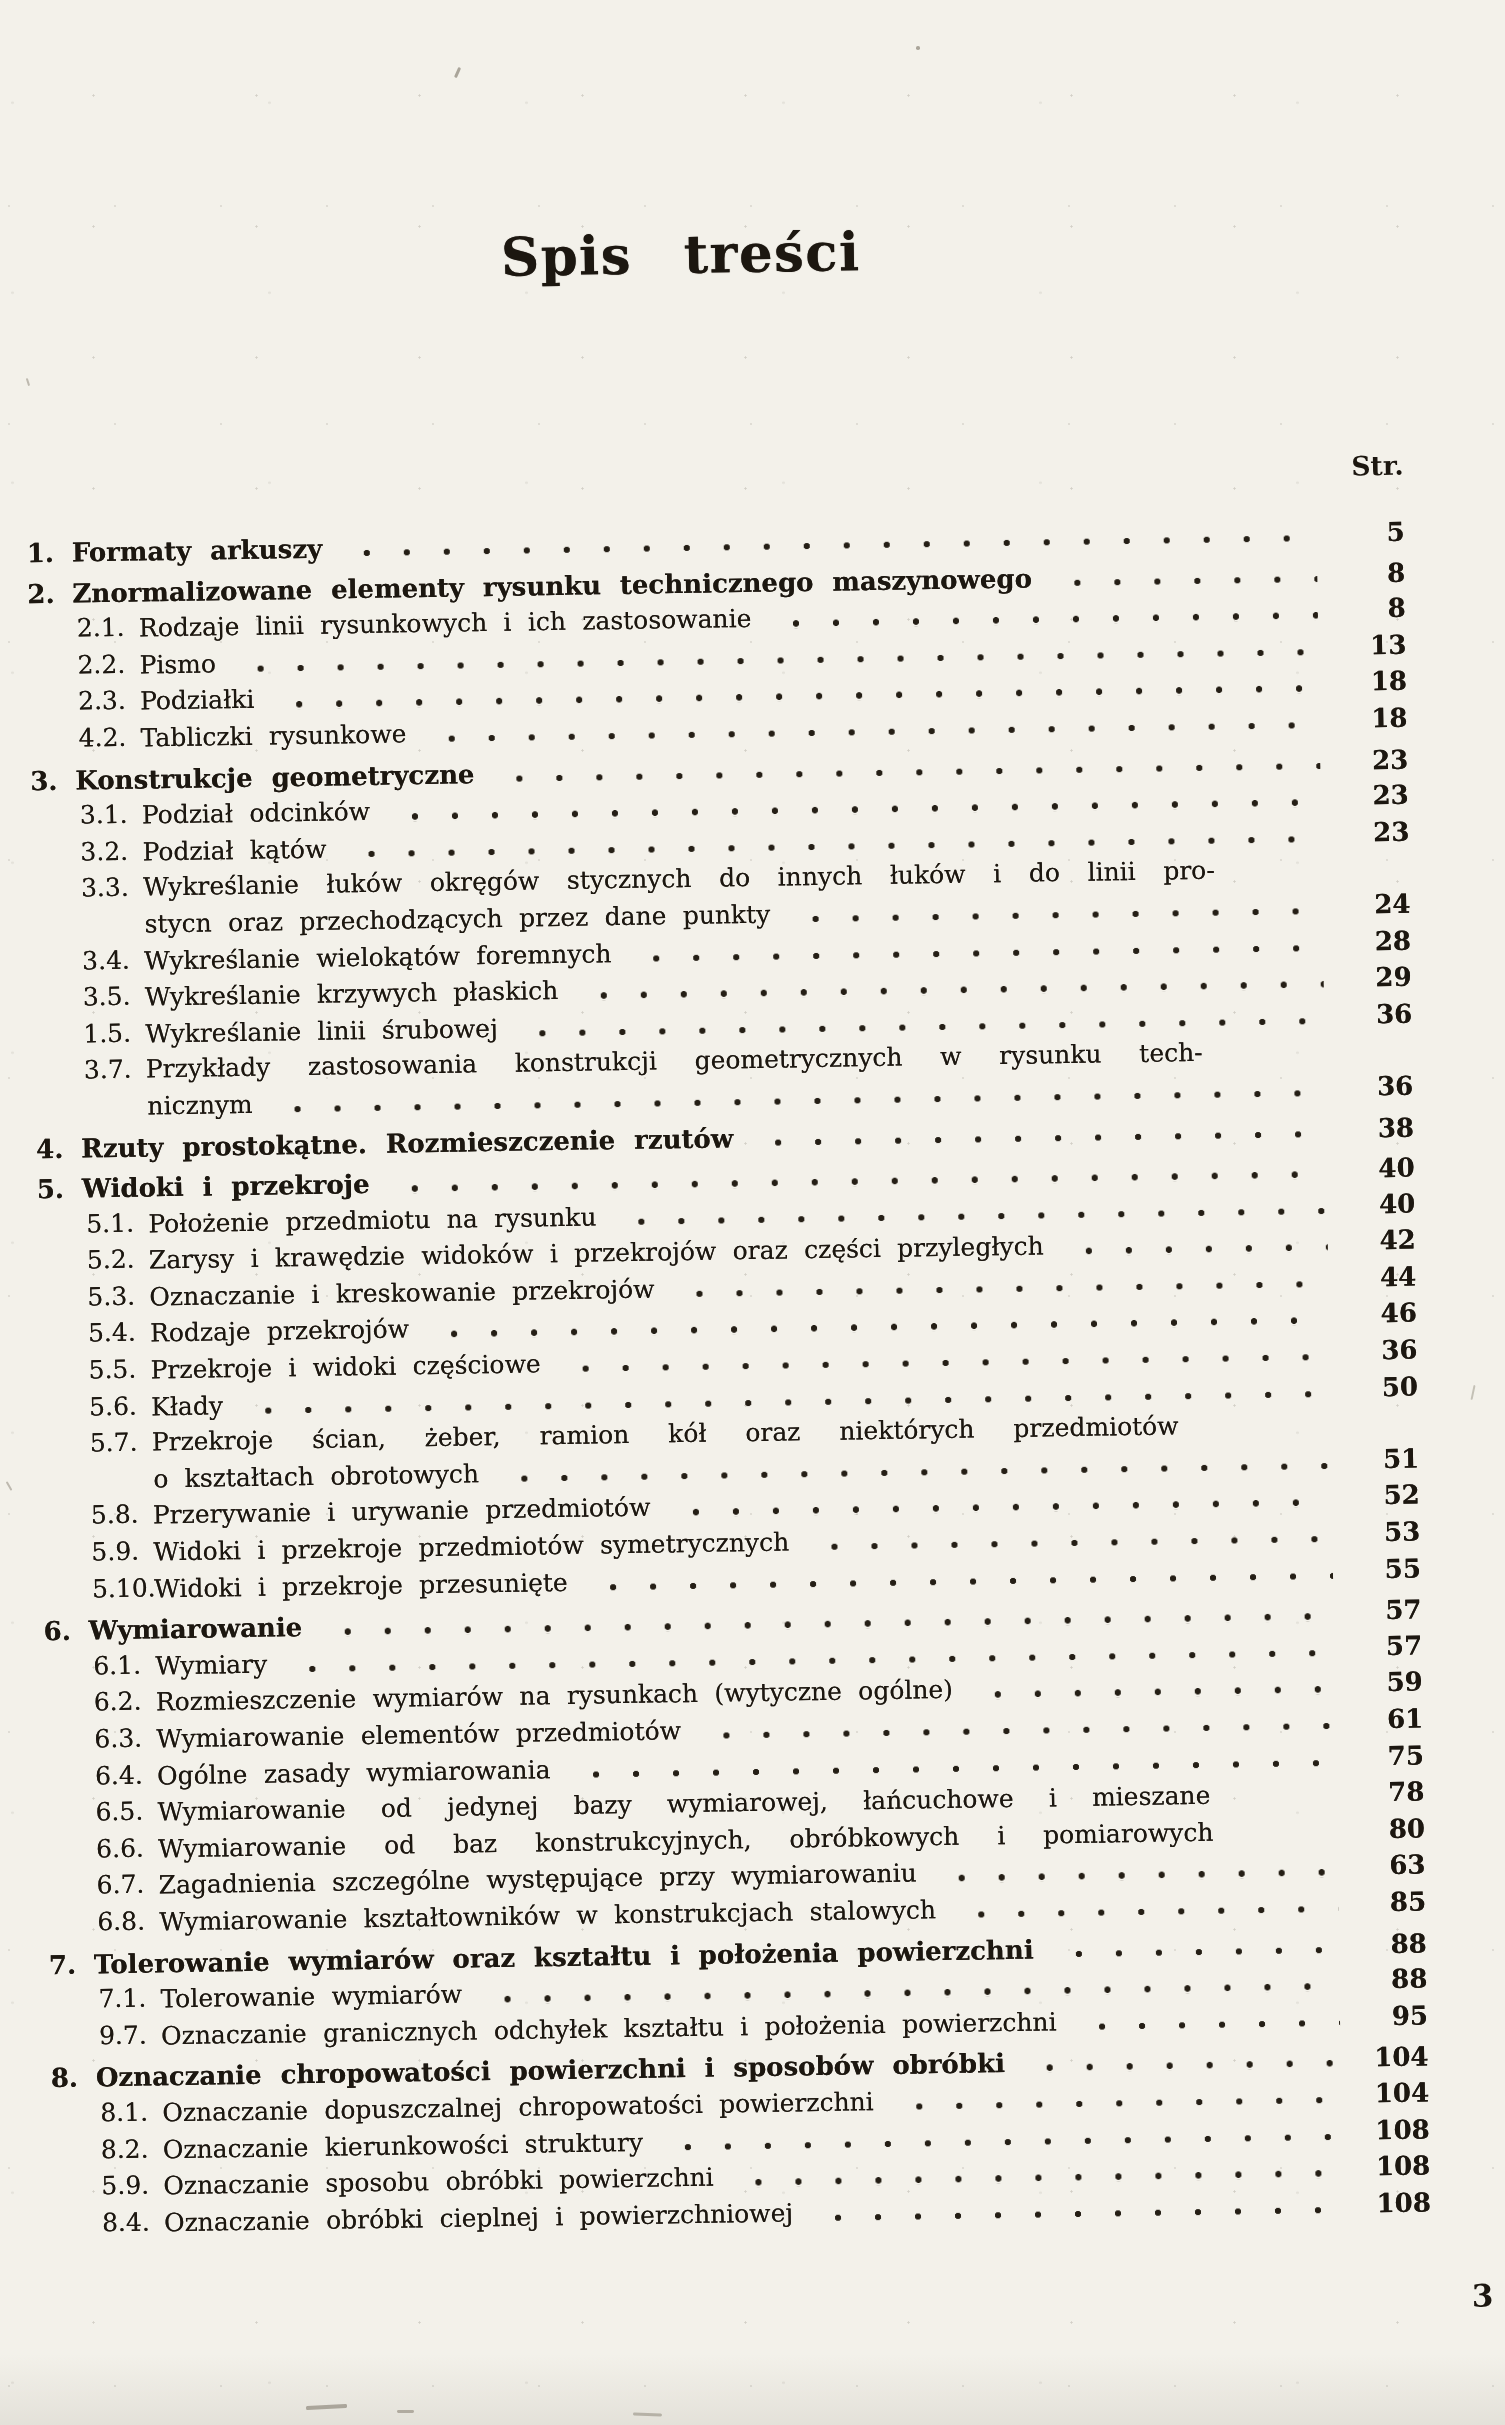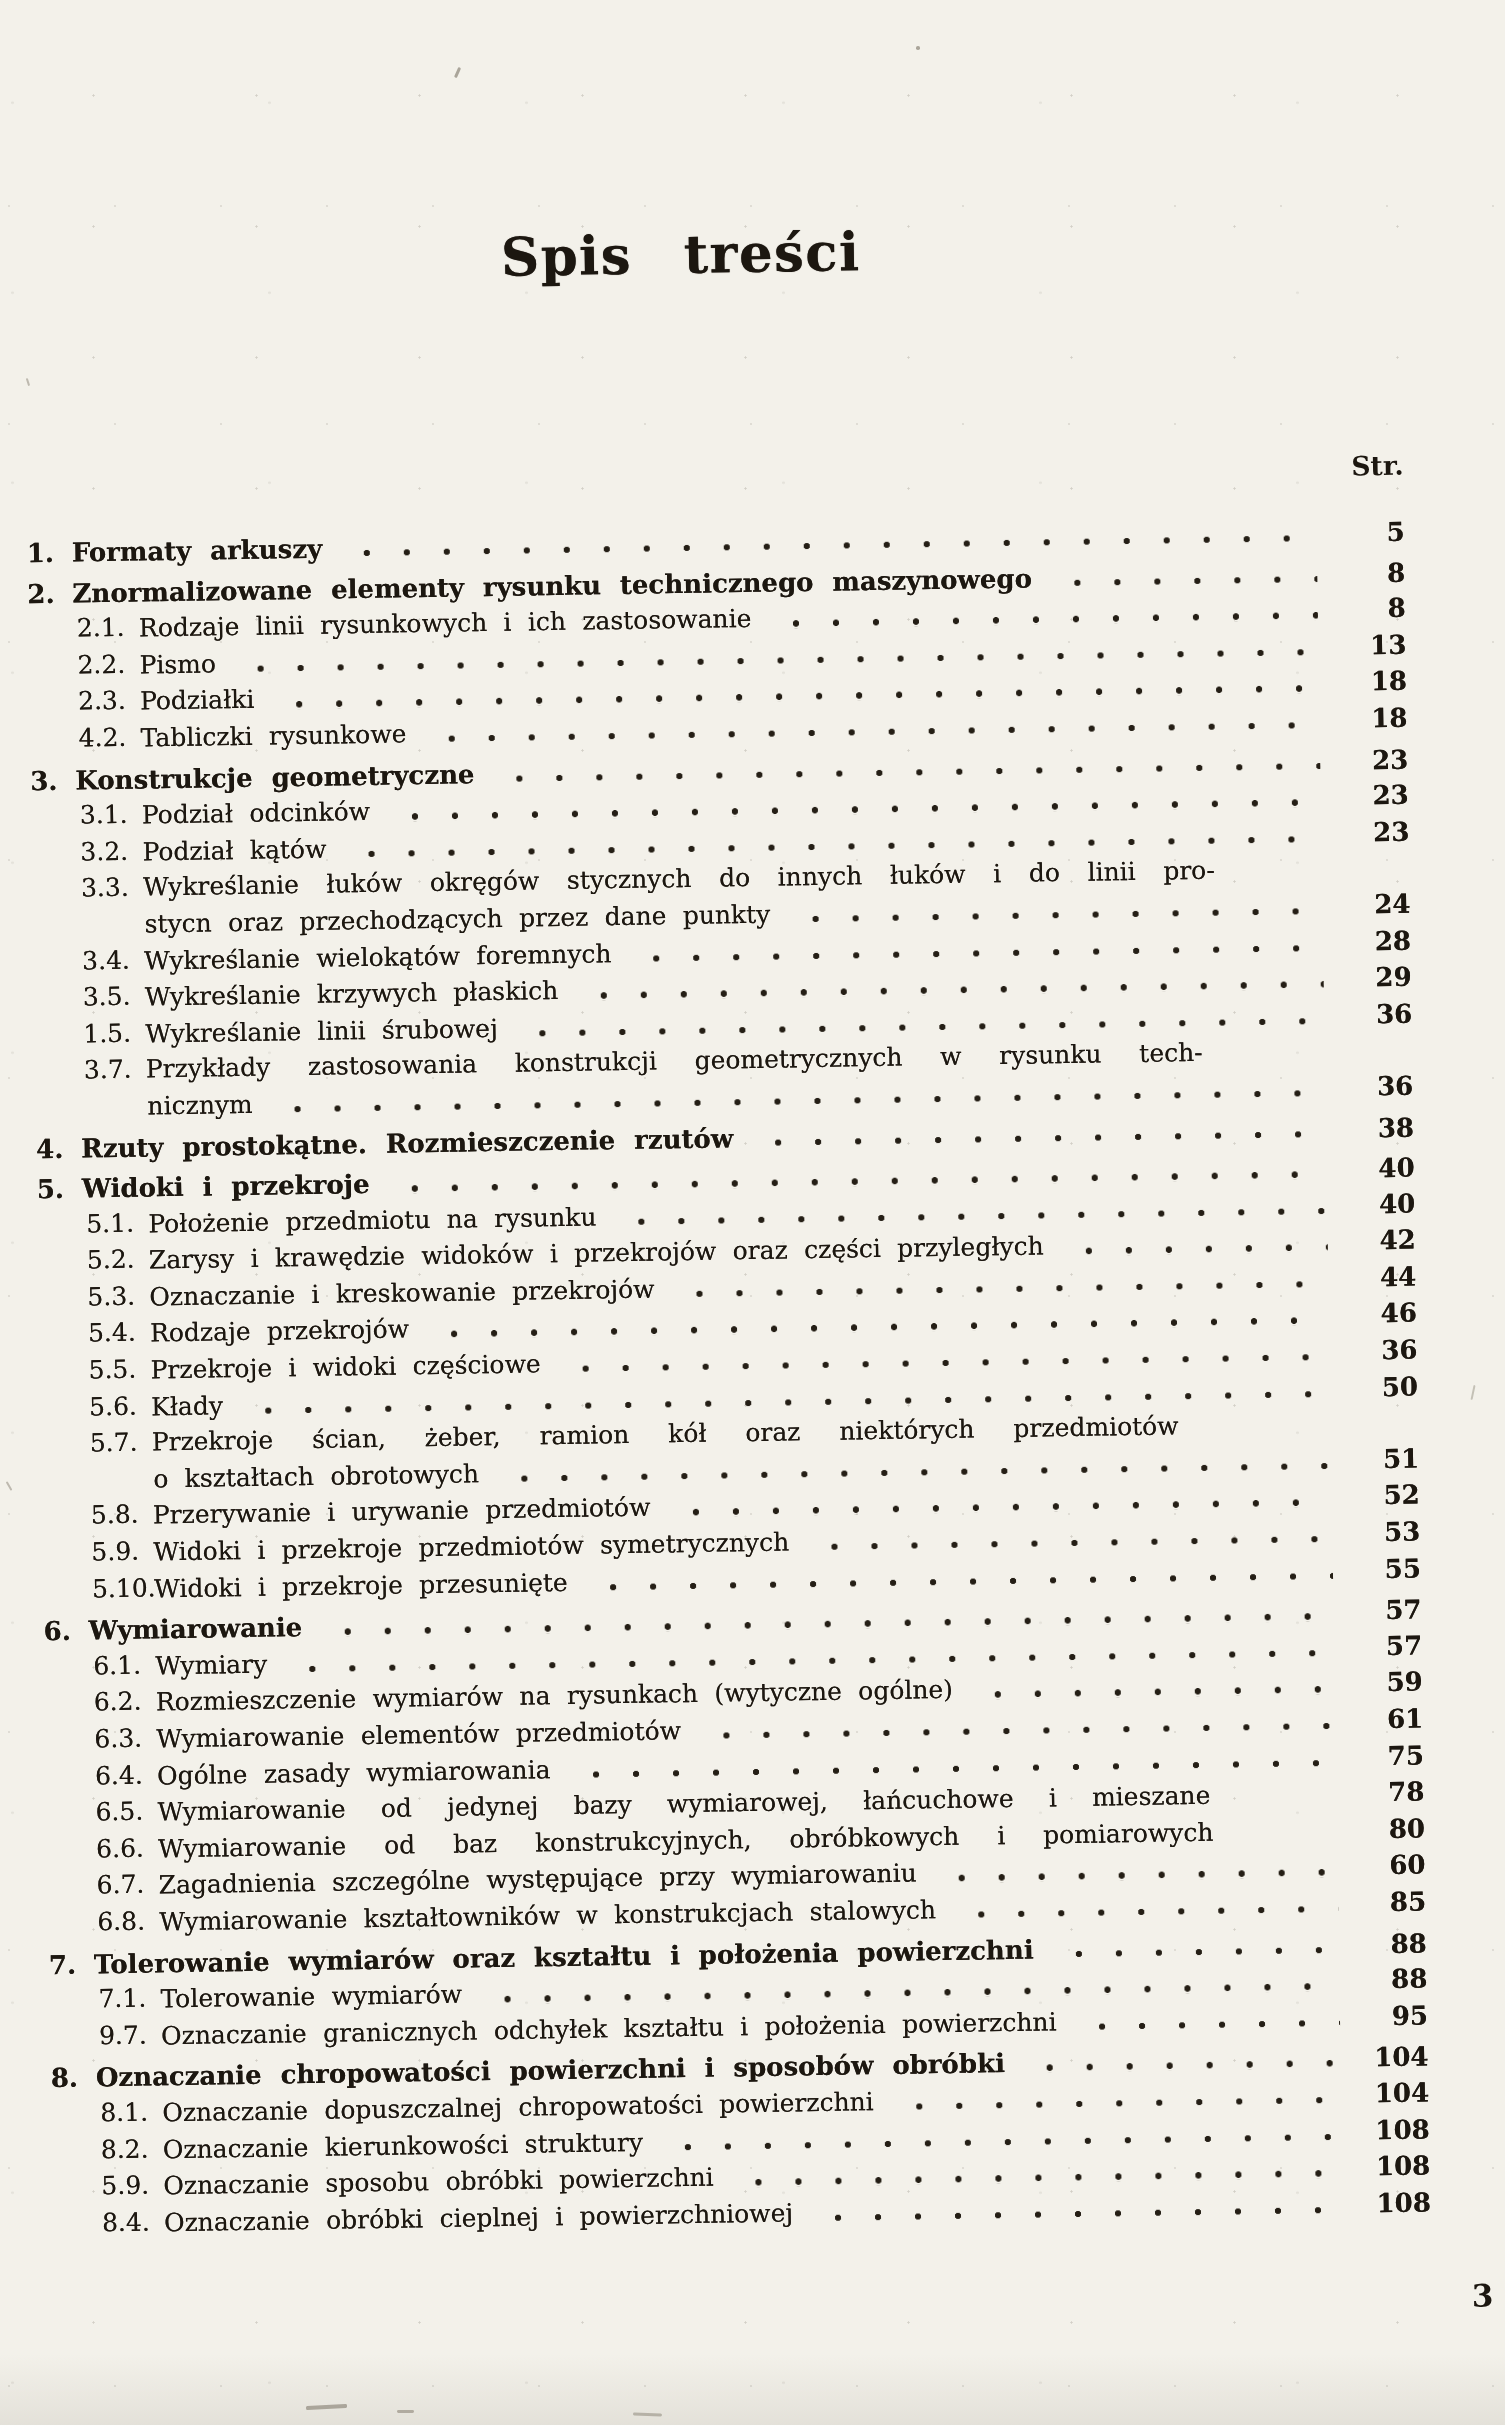--- a/index.html
+++ b/index.html
@@ -283,21 +283,21 @@
       <div class="row sub justify">
     <span class="num">6.6.</span>
     <span class="label">Wymiarowanie od baz konstrukcyjnych, obróbkowych i pomiarowych</span>
     <span class="dots nodots"></span>
     <span class="pg">80</span>
   </div>
       <div class="row sub">
     <span class="num">6.7.</span>
     <span class="label">Zagadnienia szczególne występujące przy wymiarowaniu</span>
     <span class="dots"></span>
-    <span class="pg">60</span>
+    <span class="pg">63</span>
   </div>
       <div class="row sub">
     <span class="num">6.8.</span>
     <span class="label">Wymiarowanie kształtowników w konstrukcjach stalowych</span>
     <span class="dots"></span>
     <span class="pg">85</span>
   </div>
       <div class="row main gap">
     <span class="num">7.</span>
     <span class="label">Tolerowanie wymiarów oraz kształtu i położenia powierzchni</span>

